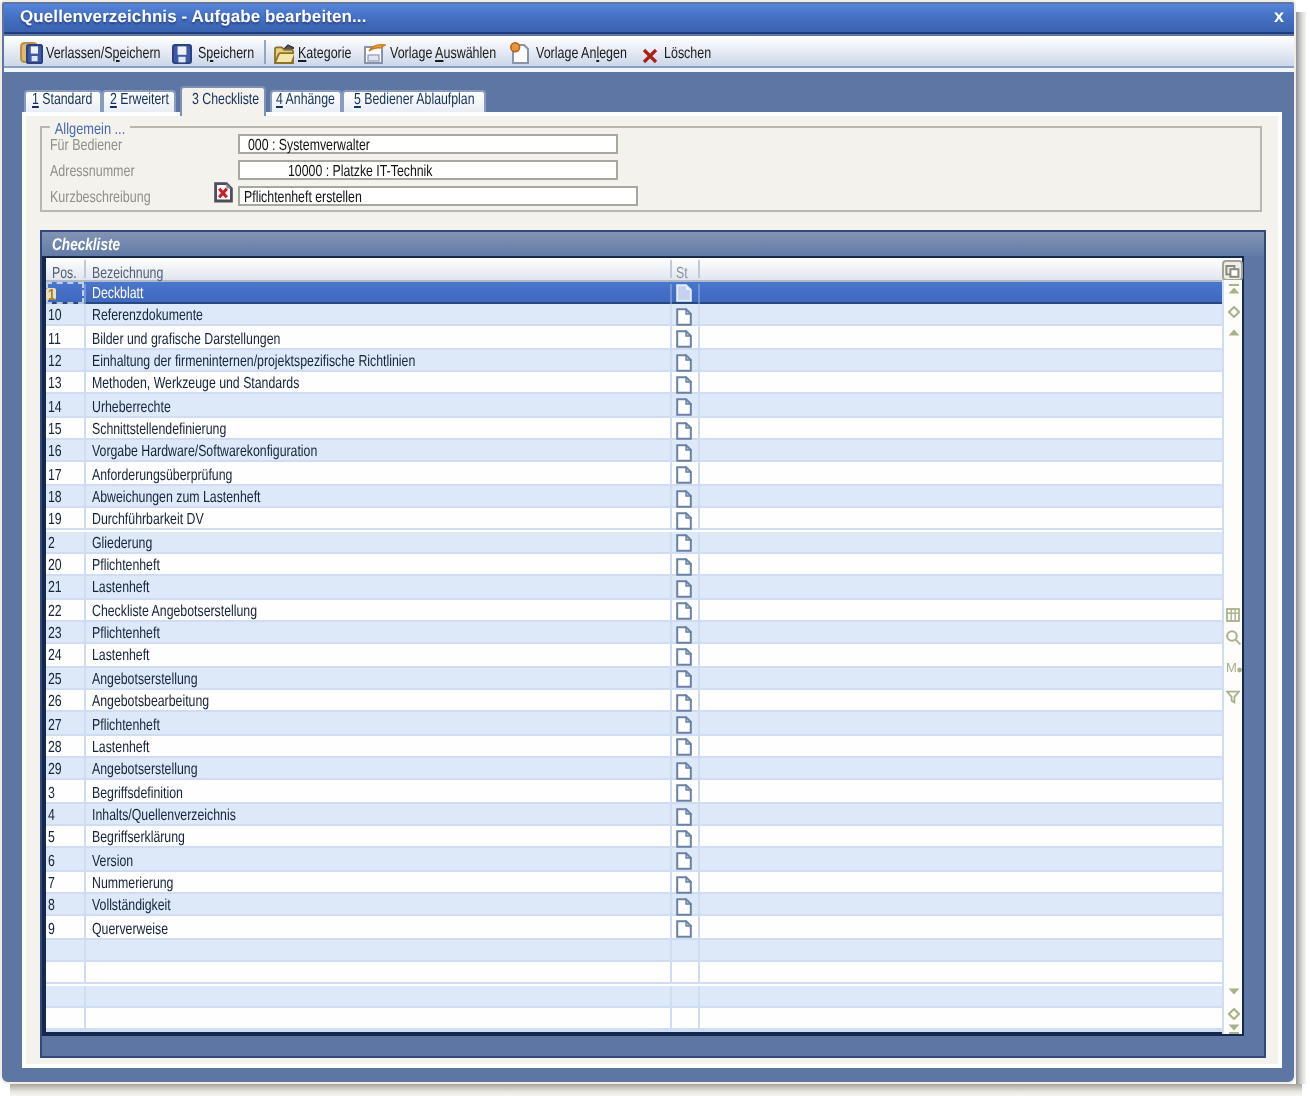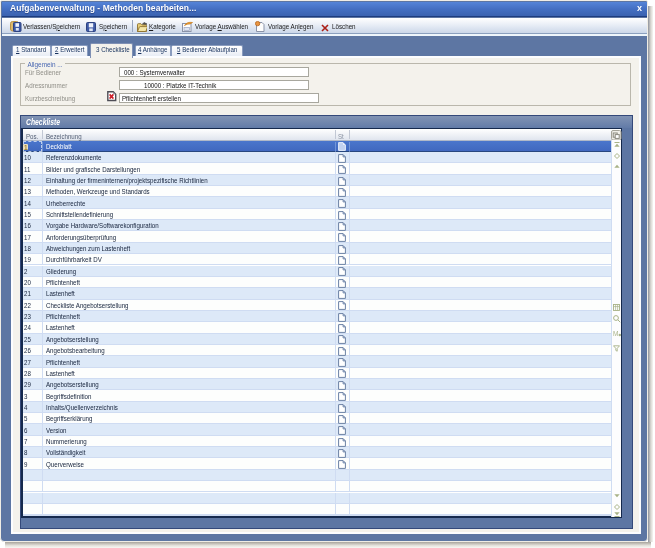--- a/index.html
+++ b/index.html
@@ -8,21 +8,21 @@
            font-family:"Liberation Sans", sans-serif; }
   u { text-decoration:underline; }
 </style>
 </head>
 <body>
 <div id="stage">
 <div style="position:absolute;left:0px;top:0px;width:648px;height:542px;background:#5d76a3;border:1.5px solid #f0ede5;border-radius:2px 2px 4px 4px;"></div>
 <div style="position:absolute;left:648px;top:6px;width:5px;height:536px;background:linear-gradient(to right,#8e929c,#d8d6d0 55%,#f6f5f2);"></div>
 <div style="position:absolute;left:5px;top:542px;width:646px;height:5.5px;background:linear-gradient(to bottom,#a8a49c,#e5e3dd 60%,#f8f7f4);"></div>
 <div style="position:absolute;left:1.5px;top:1.5px;width:645px;height:15px;background:linear-gradient(to bottom,#5584d8,#446fc2 50%,#3a62b0);border-bottom:1px solid #1e3c7e;"></div>
-<span style="position:absolute;left:10px;top:3px;font-size:8.5px;color:#ffffff;font-weight:bold;font-style:normal;transform:scaleX(1.0);transform-origin:0 0;white-space:nowrap;text-shadow:0 1px 1px rgba(10,25,70,.45);letter-spacing:0.05px;">Aufgabenverwaltung - Methoden bearbeiten...</span>
+<span style="position:absolute;left:10px;top:3px;font-size:8.5px;color:#ffffff;font-weight:bold;font-style:normal;transform:scaleX(1.0);transform-origin:0 0;white-space:nowrap;text-shadow:0 1px 1px rgba(10,25,70,.45);letter-spacing:0.05px;">Quellenverzeichnis - Aufgabe bearbeiten...</span>
 <span style="position:absolute;left:637px;top:3px;font-size:9px;color:#ffffff;font-weight:bold;font-style:normal;transform:scaleX(1.0);transform-origin:0 0;white-space:nowrap;">x</span>
 <div style="position:absolute;left:1.5px;top:17.5px;width:645px;height:16px;background:linear-gradient(to bottom,#ffffff,#e9eef6 45%,#ccd7e9);border-bottom:1px solid #8ba0bf;"></div>
 <div style="position:absolute;left:1.5px;top:34px;width:645px;height:1.5px;background:#eef5fb;"></div>
 <div style="position:absolute;left:10px;top:21px;width:11.5px;height:11.5px;line-height:0;"><svg width="11.5" height="11.5" viewBox="0 0 11.5 11.5">
         <path d="M0.5 2.5 q0-2 2-2 h4 q2 0 2 2 v5.5 q0 2 -2 2 h-4 q-2 0 -2 -2 z" fill="#ddba6e" stroke="#bb9347" stroke-width="1"></path>
         <rect x="3.5" y="1.5" width="7.5" height="9" rx="0.8" fill="#3e5aa6" stroke="#2c4280" stroke-width="1"></rect>
         <rect x="5.4" y="2.2" width="3.6" height="3.6" fill="#eef2fb"></rect>
         <rect x="5.8" y="7" width="3" height="2.6" fill="#dfe7f6"></rect>
       </svg></div>
 <span style="position:absolute;left:23px;top:22px;font-size:8px;color:#1a1a1a;font-weight:normal;font-style:normal;transform:scaleX(0.78);transform-origin:0 0;white-space:nowrap;">Verlassen/S<u>p</u>eichern</span>

